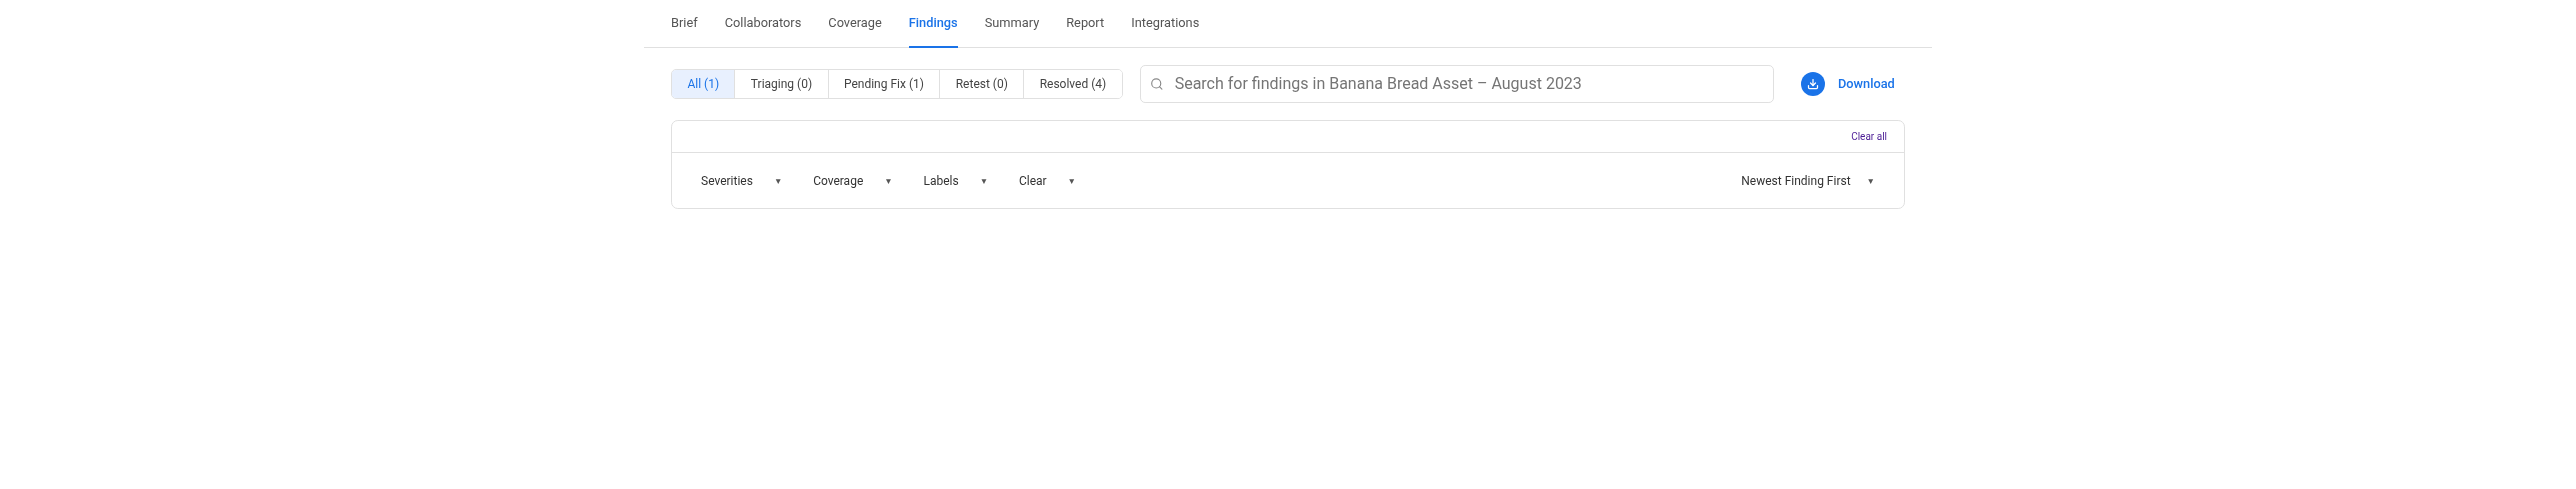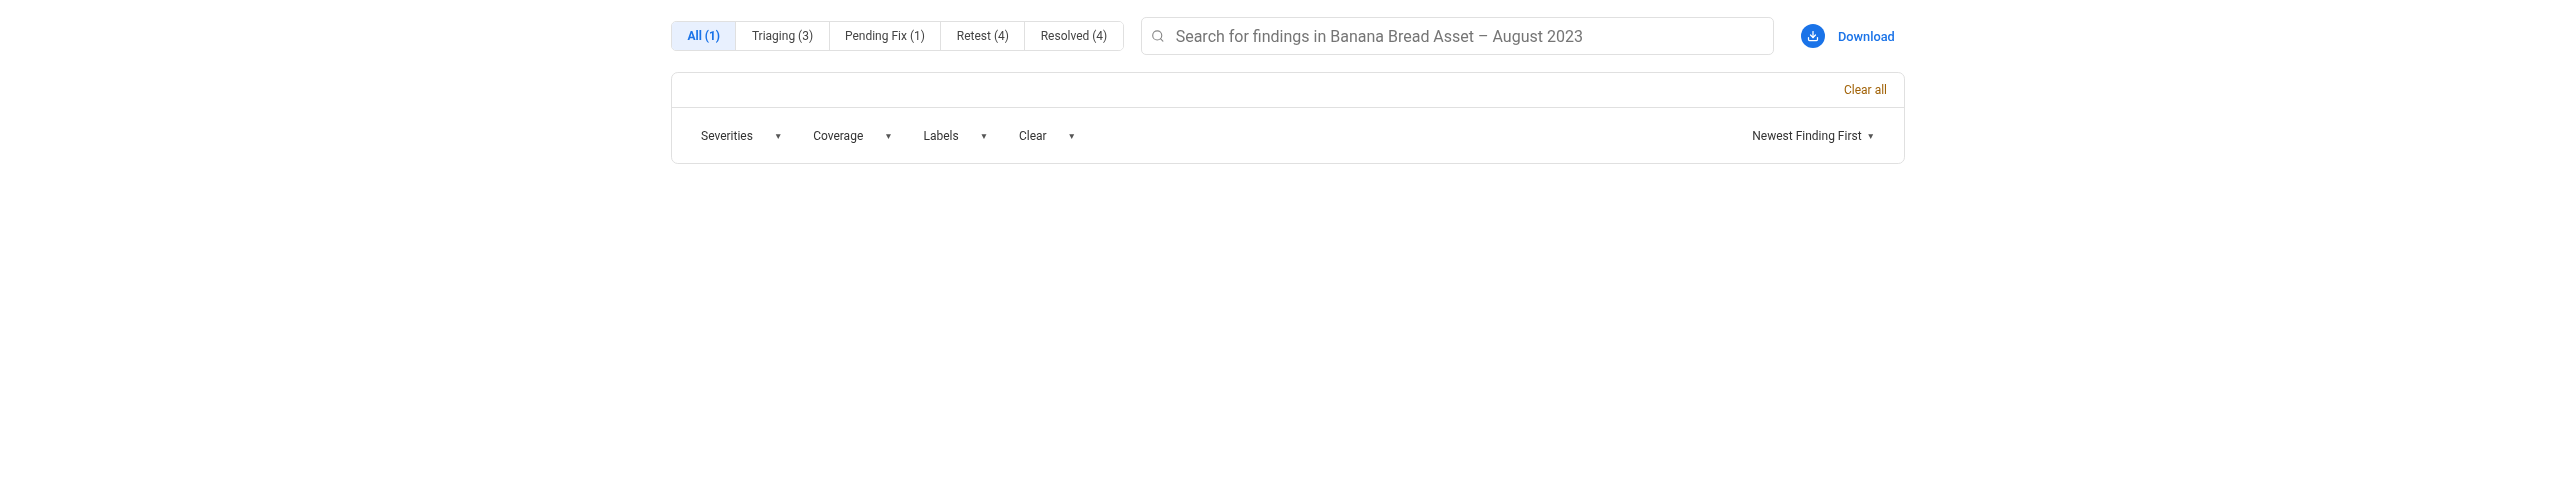--- a/index.html
+++ b/index.html
@@ -73,21 +73,21 @@
       white-space: nowrap;
     }
 
     .filter-pill:last-child {
       border-right: none;
     }
 
     .filter-pill.active {
       background: #e8f0fe;
       color: #1a73e8;
-      font-weight: 700;
+      font-weight: 400;
     }
 
     .search-container {
       flex: 1;
       margin-left: 17px;
       position: relative;
     }
 
     .search-input {
       width: 100%;
@@ -144,22 +144,22 @@
     }
 
     .clear-all-row {
       display: flex;
       justify-content: flex-end;
       padding: 10.2px 17px;
       border-bottom: 0.9px solid #e0e0e0;
     }
 
     .clear-all-btn {
-      color: #a16207;
-      font-size: 12px;
+      color: #4c1d95;
+      font-size: 10px;
       cursor: pointer;
     }
 
     .filter-dropdowns-row {
       display: flex;
       align-items: center;
       padding: 13.6px 17px;
       justify-content: space-between;
     }
 
@@ -181,41 +181,50 @@
     }
 
     .chevron-icon {
       font-size: 8.5px;
       color: #555;
     }
 
     .sort-dropdown {
       display: flex;
       align-items: center;
-      gap: 5px;
+      gap: 16px;
       font-size: 12px;
       color: #333;
       cursor: pointer;
       padding: 6.8px 12px;
       border-radius: 3.4px;
     }
   </style>
 </head>
 <body>
 
 <div class="page-container">
 
+  <nav class="tab-nav">
+  <div class="tab-item">Brief</div>
+      <div class="tab-item">Collaborators</div>
+      <div class="tab-item">Coverage</div>
+      <div class="tab-item active">Findings</div>
+      <div class="tab-item">Summary</div>
+      <div class="tab-item">Report</div>
+      <div class="tab-item">Integrations</div>
+    </nav>
 
   <div class="filter-bar">
 
     <div class="filter-pills">
     <div class="filter-pill active">All (1)</div>
-        <div class="filter-pill">Triaging (3)</div>
+        <div class="filter-pill">Triaging (0)</div>
         <div class="filter-pill">Pending Fix (1)</div>
-        <div class="filter-pill">Retest (4)</div>
+        <div class="filter-pill">Retest (0)</div>
         <div class="filter-pill">Resolved (4)</div>
       </div>
 
     <div class="search-container">
       <span class="search-icon-wrapper">
         <svg width="13.6" height="13.6" viewBox="0 0 24 24" fill="none" stroke="currentColor" stroke-width="2" stroke-linecap="round" stroke-linejoin="round">
           <circle cx="11" cy="11" r="8"></circle>
           <line x1="21" y1="21" x2="16.65" y2="16.65"></line>
         </svg>
       </span>

